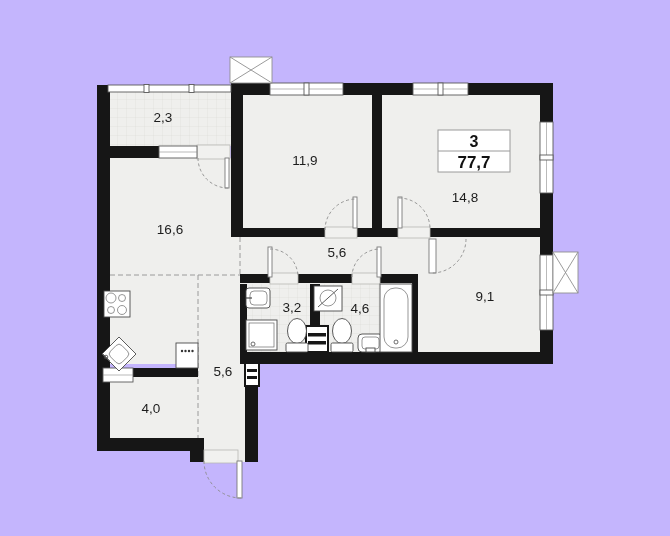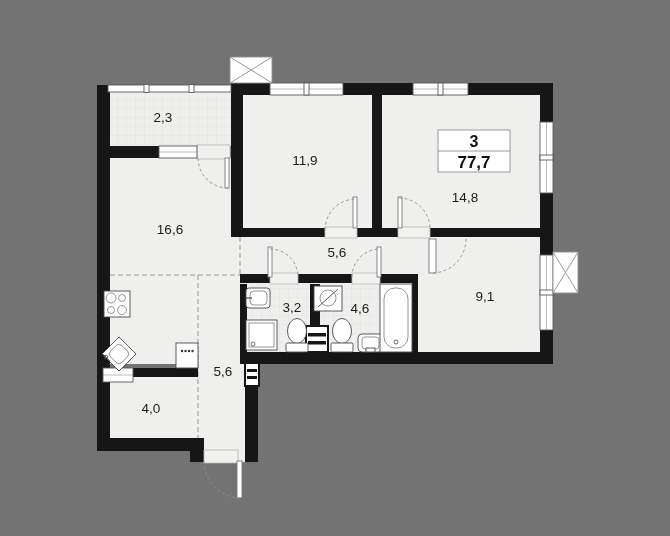--- a/index.html
+++ b/index.html
@@ -1,16 +1,16 @@
 <!DOCTYPE html>
 <html><head>
 <meta charset="utf-8">
 <style>
   html,body{margin:0;padding:0;background:#ffffff;}
-  .plan-canvas{width:670px;height:536px;background:#737373;position:relative;overflow:hidden;}
+  .plan-canvas{width:670px;height:536px;background:#c4b5fd;position:relative;overflow:hidden;}
   svg{display:block;font-family:"Liberation Sans", sans-serif;}
   .room-label{font-size:13.5px;fill:#1c1c1c;}
   .info-num{font-weight:bold;fill:#111;}
   .wall{fill:#161616;}
   .floor{fill:#efefed;}
   .opening{fill:#f1f1ef;stroke:#b8b8b5;stroke-width:0.8;}
   .win{fill:#ffffff;stroke:#5a5a5a;stroke-width:0.9;}
   .win-line{stroke:#8c8c8c;stroke-width:0.6;}
   .leaf{fill:#ffffff;stroke:#7a7a7a;stroke-width:0.9;}
   .arc{fill:none;stroke:#8c8c8c;stroke-width:0.9;stroke-dasharray:3 2.5;}

